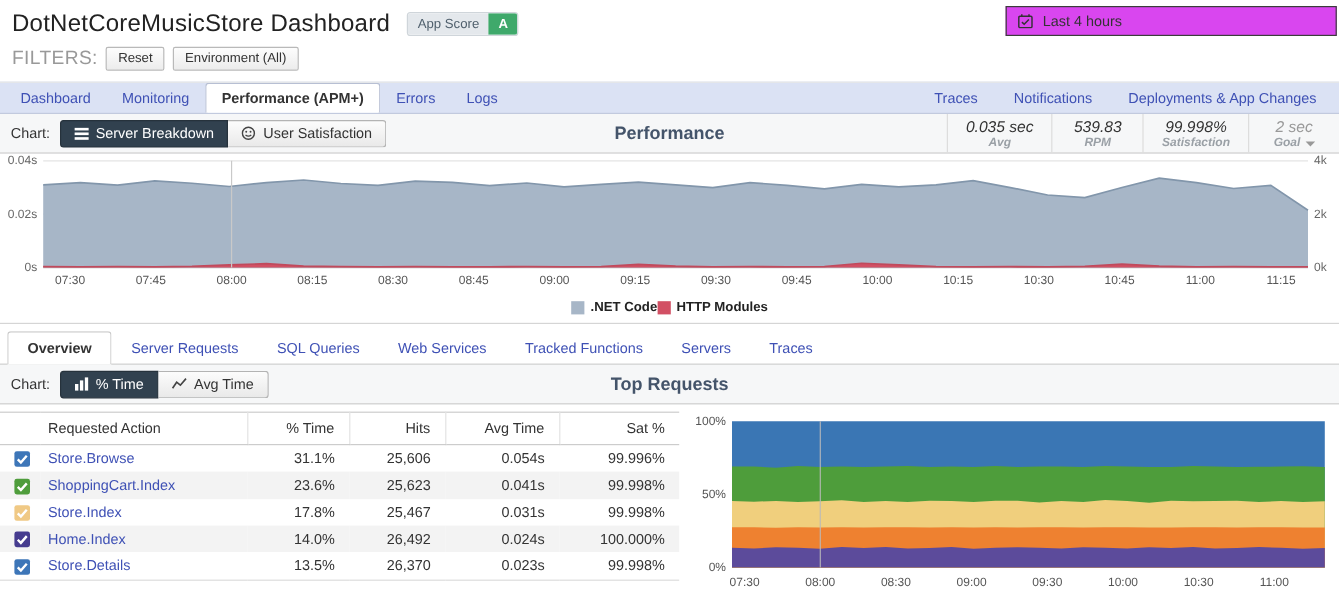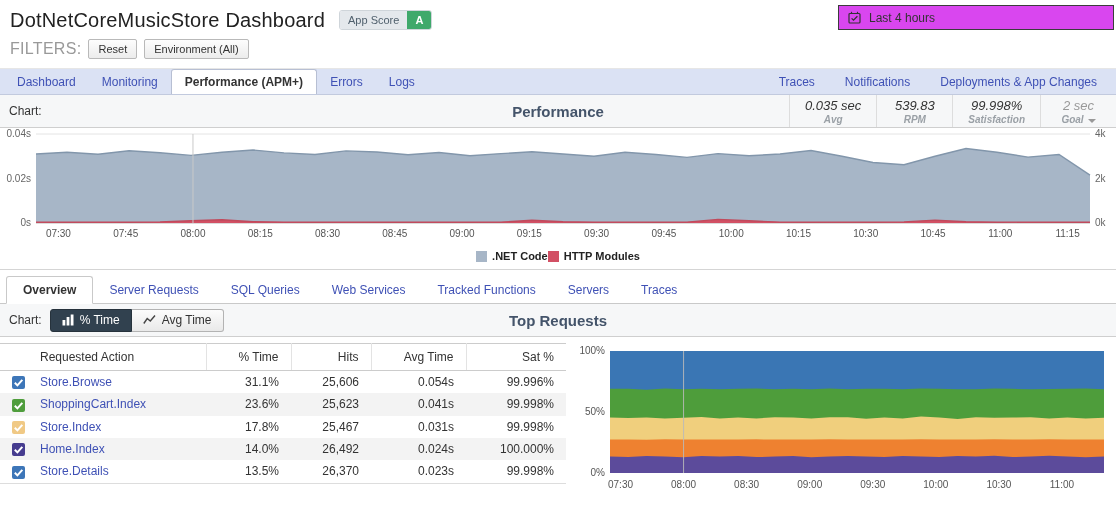--- a/index.html
+++ b/index.html
@@ -111,20 +111,39 @@
   <div class="nav-tab">Logs</div>
   <div class="nav-right">
     <div class="nav-link">Traces</div>
     <div class="nav-link">Notifications</div>
     <div class="nav-link">Deployments &amp; App Changes</div>
   </div>
 </div>
 
 <div class="section-bar">
   <span class="chart-label">Chart:</span>
+  <div class="seg">
+    <button class="seg-btn active">
+      <svg width="12" height="11" viewBox="0 0 12 11">
+        <rect x="0" y="0.5" width="12" height="2.2" fill="#fff"></rect>
+        <rect x="0" y="4.4" width="12" height="2.2" fill="#fff"></rect>
+        <rect x="0" y="8.3" width="12" height="2.2" fill="#fff"></rect>
+      </svg>
+      <span>Server Breakdown</span>
+    </button>
+    <button class="seg-btn">
+      <svg width="12" height="12" viewBox="0 0 12 12">
+        <circle cx="6" cy="6" r="5" fill="none" stroke="#444" stroke-width="1.2"></circle>
+        <circle cx="4.2" cy="4.8" r="0.8" fill="#444"></circle>
+        <circle cx="7.8" cy="4.8" r="0.8" fill="#444"></circle>
+        <path d="M3.6 7.5 Q6 9.4 8.4 7.5" fill="none" stroke="#444" stroke-width="1.1"></path>
+      </svg>
+      <span>User Satisfaction</span>
+    </button>
+  </div>
   <div class="section-title">Performance</div>
   <div class="stats">
     <div class="stat">
       <div class="stat-value">0.035 sec</div>
       <div class="stat-label">Avg</div>
     </div>
     <div class="stat">
       <div class="stat-value">539.83</div>
       <div class="stat-label">RPM</div>
     </div>

